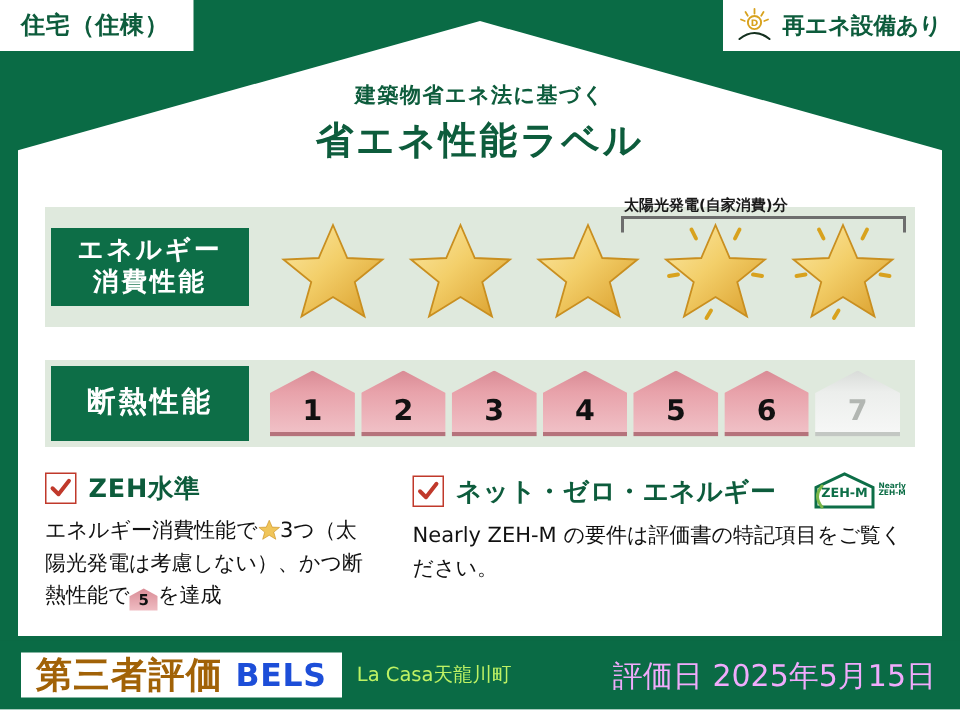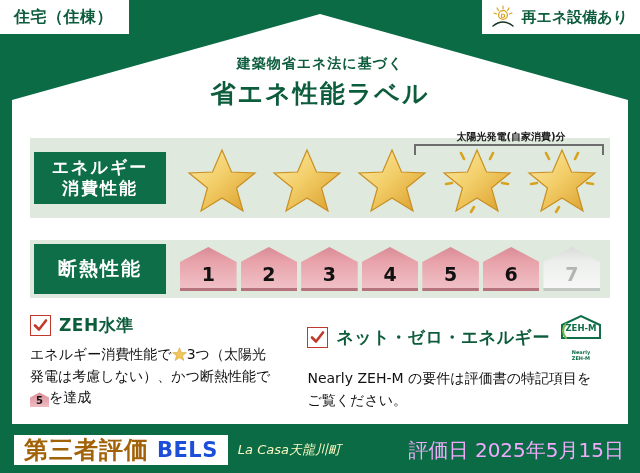--- a/index.html
+++ b/index.html
@@ -73,21 +73,21 @@
   .metric-body{position:relative;flex:1 1 auto;height:100%;}
   
   .stars{
     position:absolute;left:14px;right:6px;bottom:4px;
     display:flex;align-items:flex-end;justify-content:space-around;
   }
   .star{position:relative;width:72px;height:68px;flex:0 0 72px;}
   .star svg{display:block;width:100%;height:100%;}
   
   .solar-note{
-    position:absolute;right:4px;top:-8px;width:190px;text-align:center;
+    position:absolute;right:4px;top:-8px;width:190px;text-align:left;
     font-size:10px;color:#1a1a1a;font-weight:bold;letter-spacing:0;
   }
   .solar-bracket{
     position:absolute;right:6px;top:6px;width:186px;height:9px;
     border:2px solid #6d6d6d;border-bottom:none;
   }
   
   .badges{
     position:absolute;left:14px;right:10px;top:4px;bottom:4px;
     display:flex;align-items:center;gap:4px;
@@ -121,21 +121,21 @@
   .chk{
     width:19px;height:19px;flex:0 0 19px;
     border:1.5px solid #c0392b;background:#ffffff;
     display:flex;align-items:center;justify-content:center;
   }
   .chk svg{width:15px;height:15px;display:block;}
   .note-title{
     font-size:17px;font-weight:bold;color:#0d5c3c;letter-spacing:.5px;
     white-space:nowrap;
   }
-  .zehm-logo{display:flex;align-items:center;gap:10px;margin-left:0;flex-direction:column;}
+  .zehm-logo{display:flex;align-items:center;gap:0;margin-left:14px;}
   .zehm-logo svg{display:block;}
   .zehm-sub{font-size:5px;color:#0d6e47;font-weight:bold;line-height:1.1;white-space:nowrap;}
   .note-text{
     margin-top:7px;font-size:14px;color:#111111;line-height:1.55;
     letter-spacing:0;
   }
   .inline-star{display:inline-block;width:15px;height:15px;vertical-align:-2px;}
   .inline-badge{
     display:inline-block;width:19px;height:15px;vertical-align:-2px;
     background:linear-gradient(180deg,#d98b95 0%,#efbcc2 100%);
@@ -146,21 +146,21 @@
   .footer{
     position:absolute;left:0;right:0;bottom:0;height:46px;
     background:#0a6b45;display:flex;align-items:center;
   }
   .bels-box{
     background:#ffffff;margin-left:14px;height:30px;
     display:flex;align-items:center;gap:8px;padding:0 10px;
   }
   .bels-jp{font-size:24px;font-weight:bold;color:#a16207;letter-spacing:1px;}
   .bels-en{font-size:21px;font-weight:bold;color:#1d4ed8;letter-spacing:.5px;}
-  .building-name{color:#fef9c3;font-size:13px;margin-left:10px;white-space:nowrap;font-style:italic;}
+  .building-name{color:#bef264;font-size:13px;margin-left:10px;white-space:nowrap;}
   .eval-date{
     margin-left:auto;margin-right:16px;color:#f0abfc;font-size:20px;white-space:nowrap;
   }
 </style>
 </head>
 <body>
 
 <div id="label-root">
 
   <div class="inner-house"></div>

